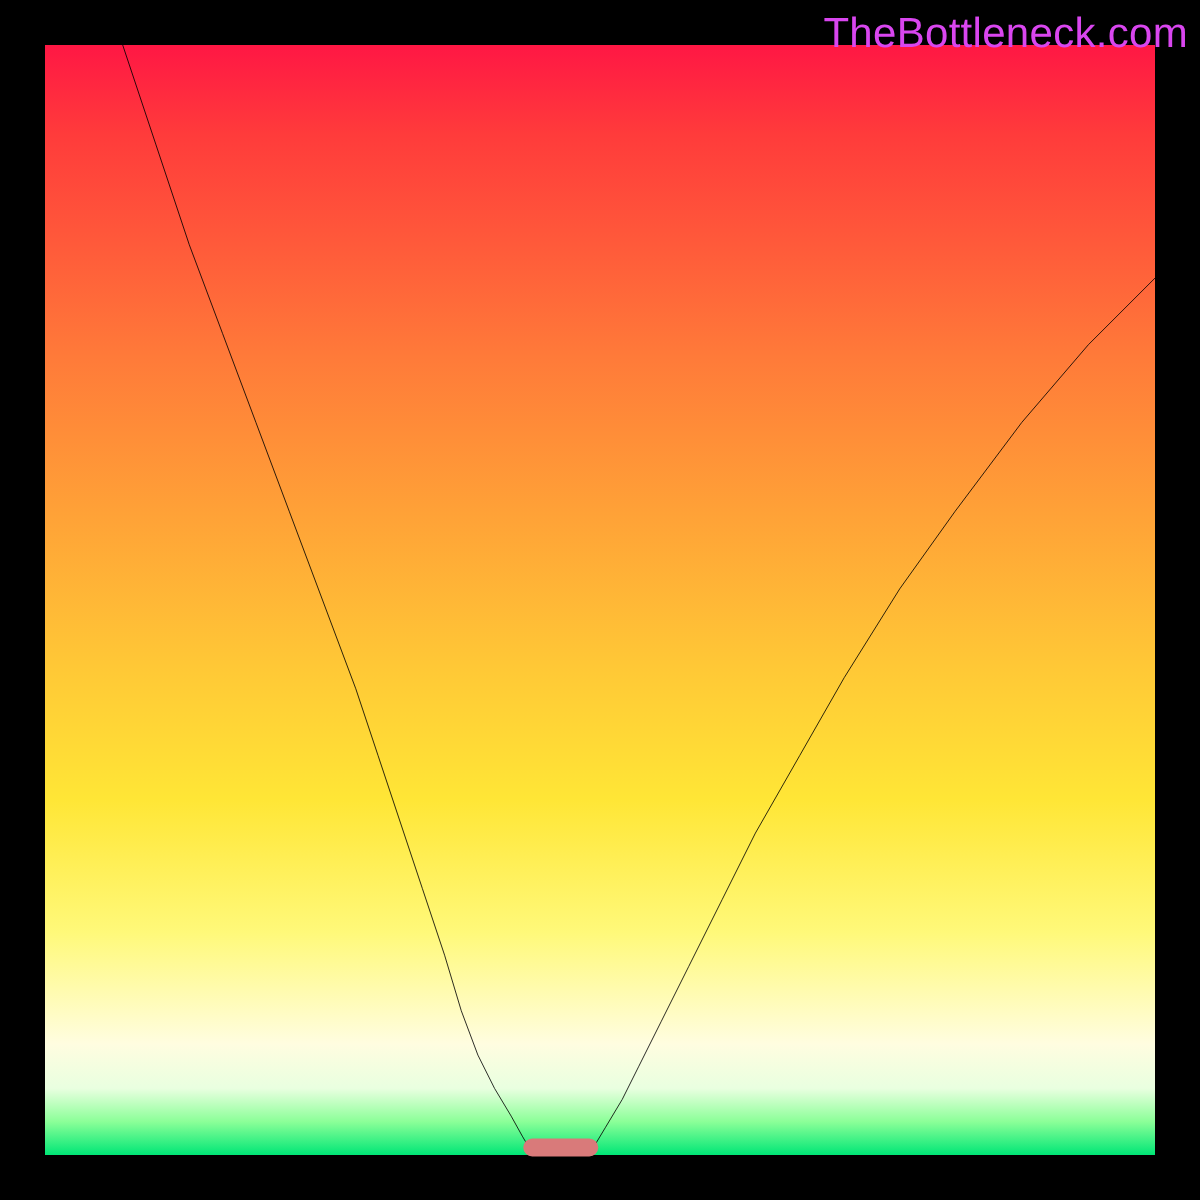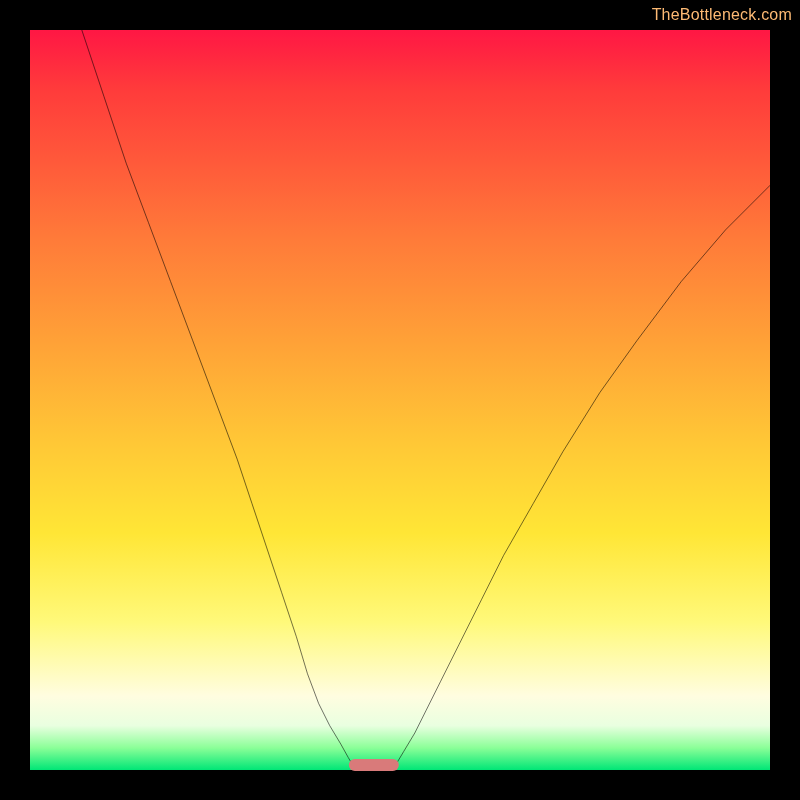--- a/index.html
+++ b/index.html
@@ -37,22 +37,22 @@
       #fffde0 90%,
       #e9ffe0 94%,
       #8bff98 97%,
       #00e676 100%
     );
   }
   .watermark {
     position: absolute;
     top: 6px;
     right: 8px;
-    color: #fdba74;
-    font-size: 16px;
+    color: #d946ef;
+    font-size: 28px;
     font-weight: 500;
     letter-spacing: 0.2px;
     user-select: none;
   }
   svg.curve {
     position: absolute;
     left: 0;
     top: 0;
     width: 740px;
     height: 740px;

